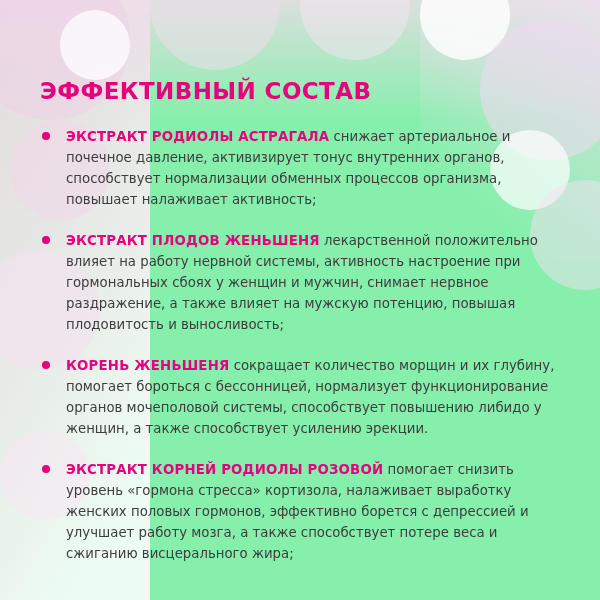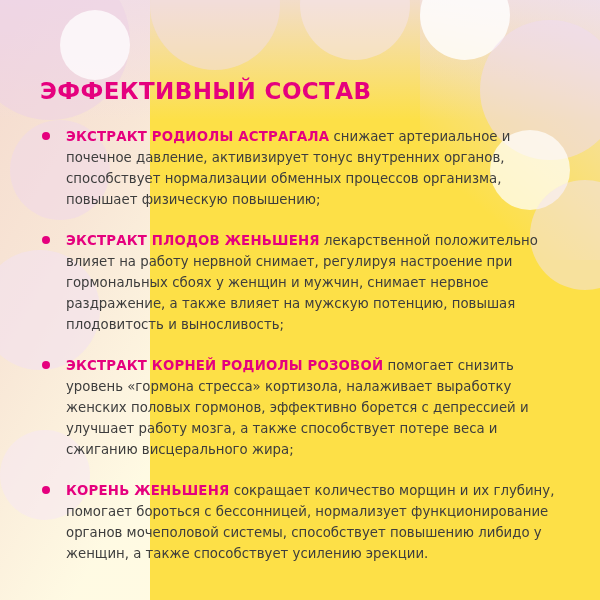--- a/index.html
+++ b/index.html
@@ -11,21 +11,21 @@
     height: 600px;
     overflow: hidden;
     font-family: "DejaVu Sans", sans-serif;
     background: #ffffff;
   }
 
   .page {
     position: relative;
     width: 600px;
     height: 600px;
-    background: #fde047;
+    background: #86efac;
     overflow: hidden;
     text-decoration: underline;
   }
 
   
   .bokeh {
     position: absolute;
     border-radius: 50%;
     pointer-events: none;
   }
@@ -131,33 +131,33 @@
   <div class="bokeh" style="right:-40px; top:180px; width:110px; height:110px; background:rgba(242,226,243,0.5);"></div>
 
   <div class="content">
 
     <h1 class="title">ЭФФЕКТИВНЫЙ СОСТАВ</h1>
 
     <ul class="items">
 
       <li class="item">
         <span class="bullet"></span>
-        <span class="lead">ЭКСТРАКТ РОДИОЛЫ АСТРАГАЛА</span><span class="rest"> снижает артериальное и почечное давление, активизирует тонус внутренних органов, способствует нормализации обменных процессов организма, повышает физическую повышению;</span>
+        <span class="lead">ЭКСТРАКТ РОДИОЛЫ АСТРАГАЛА</span><span class="rest"> снижает артериальное и почечное давление, активизирует тонус внутренних органов, способствует нормализации обменных процессов организма, повышает налаживает активность;</span>
       </li>
 
       <li class="item">
         <span class="bullet"></span>
-        <span class="lead">ЭКСТРАКТ ПЛОДОВ ЖЕНЬШЕНЯ</span><span class="rest"> лекарственной положительно влияет на работу нервной снимает, регулируя настроение при гормональных сбоях у женщин и мужчин, снимает нервное раздражение, а также влияет на мужскую потенцию, повышая плодовитость и выносливость;</span>
+        <span class="lead">ЭКСТРАКТ ПЛОДОВ ЖЕНЬШЕНЯ</span><span class="rest"> лекарственной положительно влияет на работу нервной системы, активность настроение при гормональных сбоях у женщин и мужчин, снимает нервное раздражение, а также влияет на мужскую потенцию, повышая плодовитость и выносливость;</span>
+      </li>
+
+      <li class="item">
+        <span class="bullet"></span>
+        <span class="lead">КОРЕНЬ ЖЕНЬШЕНЯ</span><span class="rest"> сокращает количество морщин и их глубину, помогает бороться с бессонницей, нормализует функционирование органов мочеполовой системы, способствует повышению либидо у женщин, а также способствует усилению эрекции.</span>
       </li>
 
       <li class="item">
         <span class="bullet"></span>
         <span class="lead">ЭКСТРАКТ КОРНЕЙ РОДИОЛЫ РОЗОВОЙ</span><span class="rest"> помогает снизить уровень «гормона стресса» кортизола, налаживает выработку женских половых гормонов, эффективно борется с депрессией и улучшает работу мозга, а также способствует потере веса и сжиганию висцерального жира;</span>
       </li>
 
-      <li class="item">
-        <span class="bullet"></span>
-        <span class="lead">КОРЕНЬ ЖЕНЬШЕНЯ</span><span class="rest"> сокращает количество морщин и их глубину, помогает бороться с бессонницей, нормализует функционирование органов мочеполовой системы, способствует повышению либидо у женщин, а также способствует усилению эрекции.</span>
-      </li>
-
     </ul>
   </div>
 </div>
 
 </body></html>

